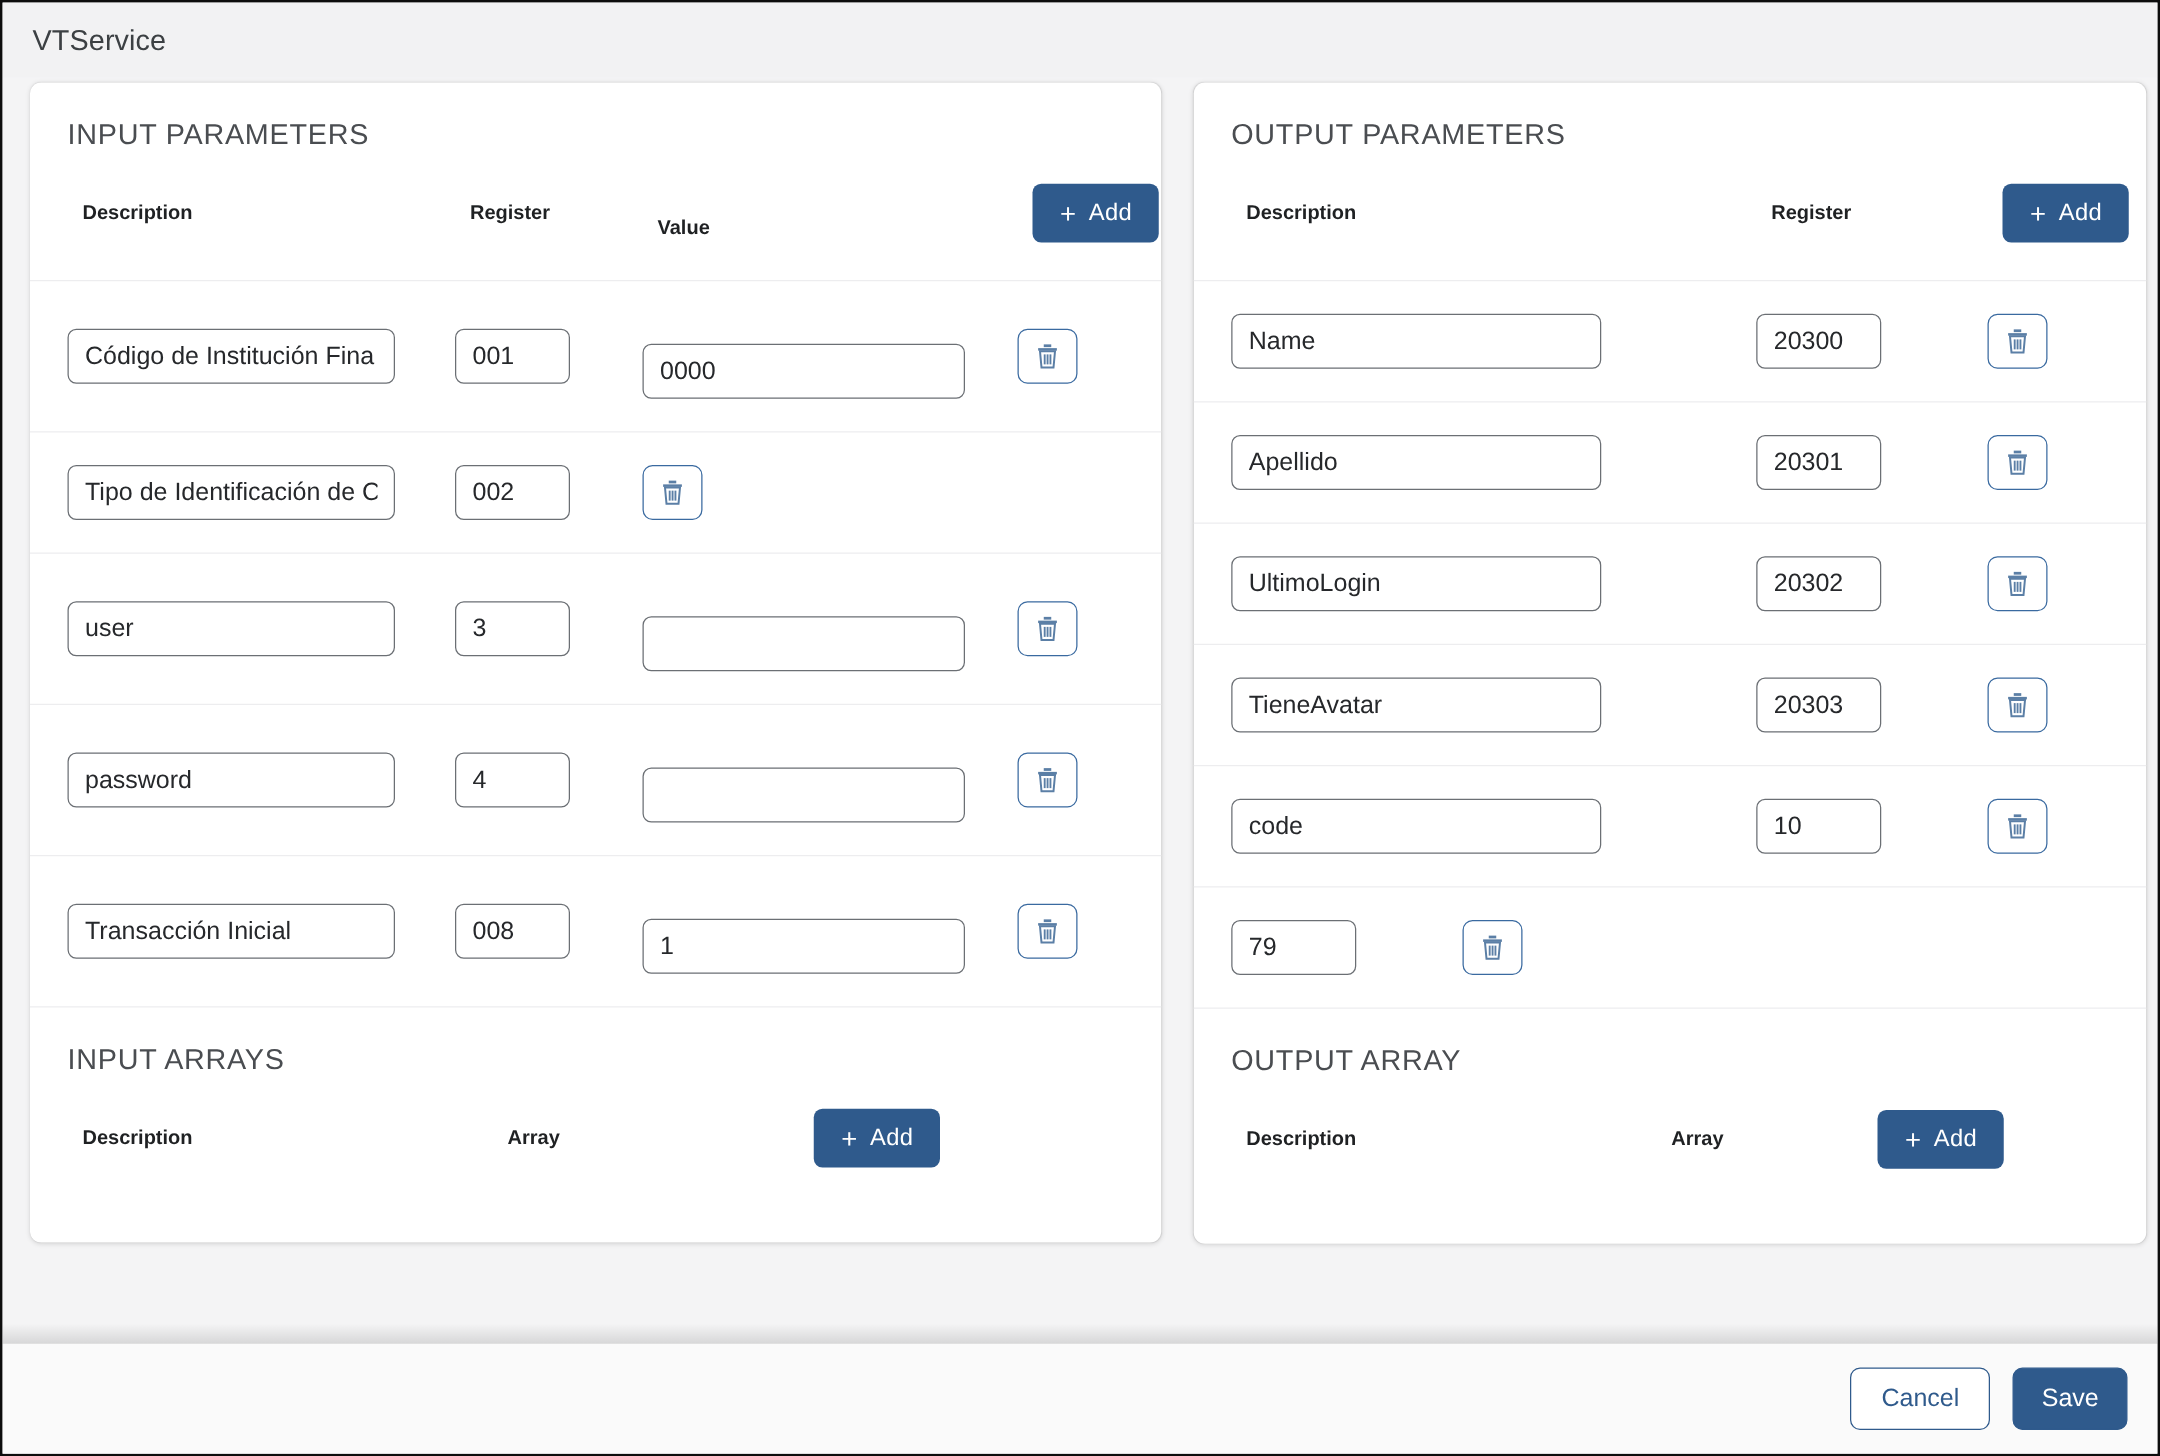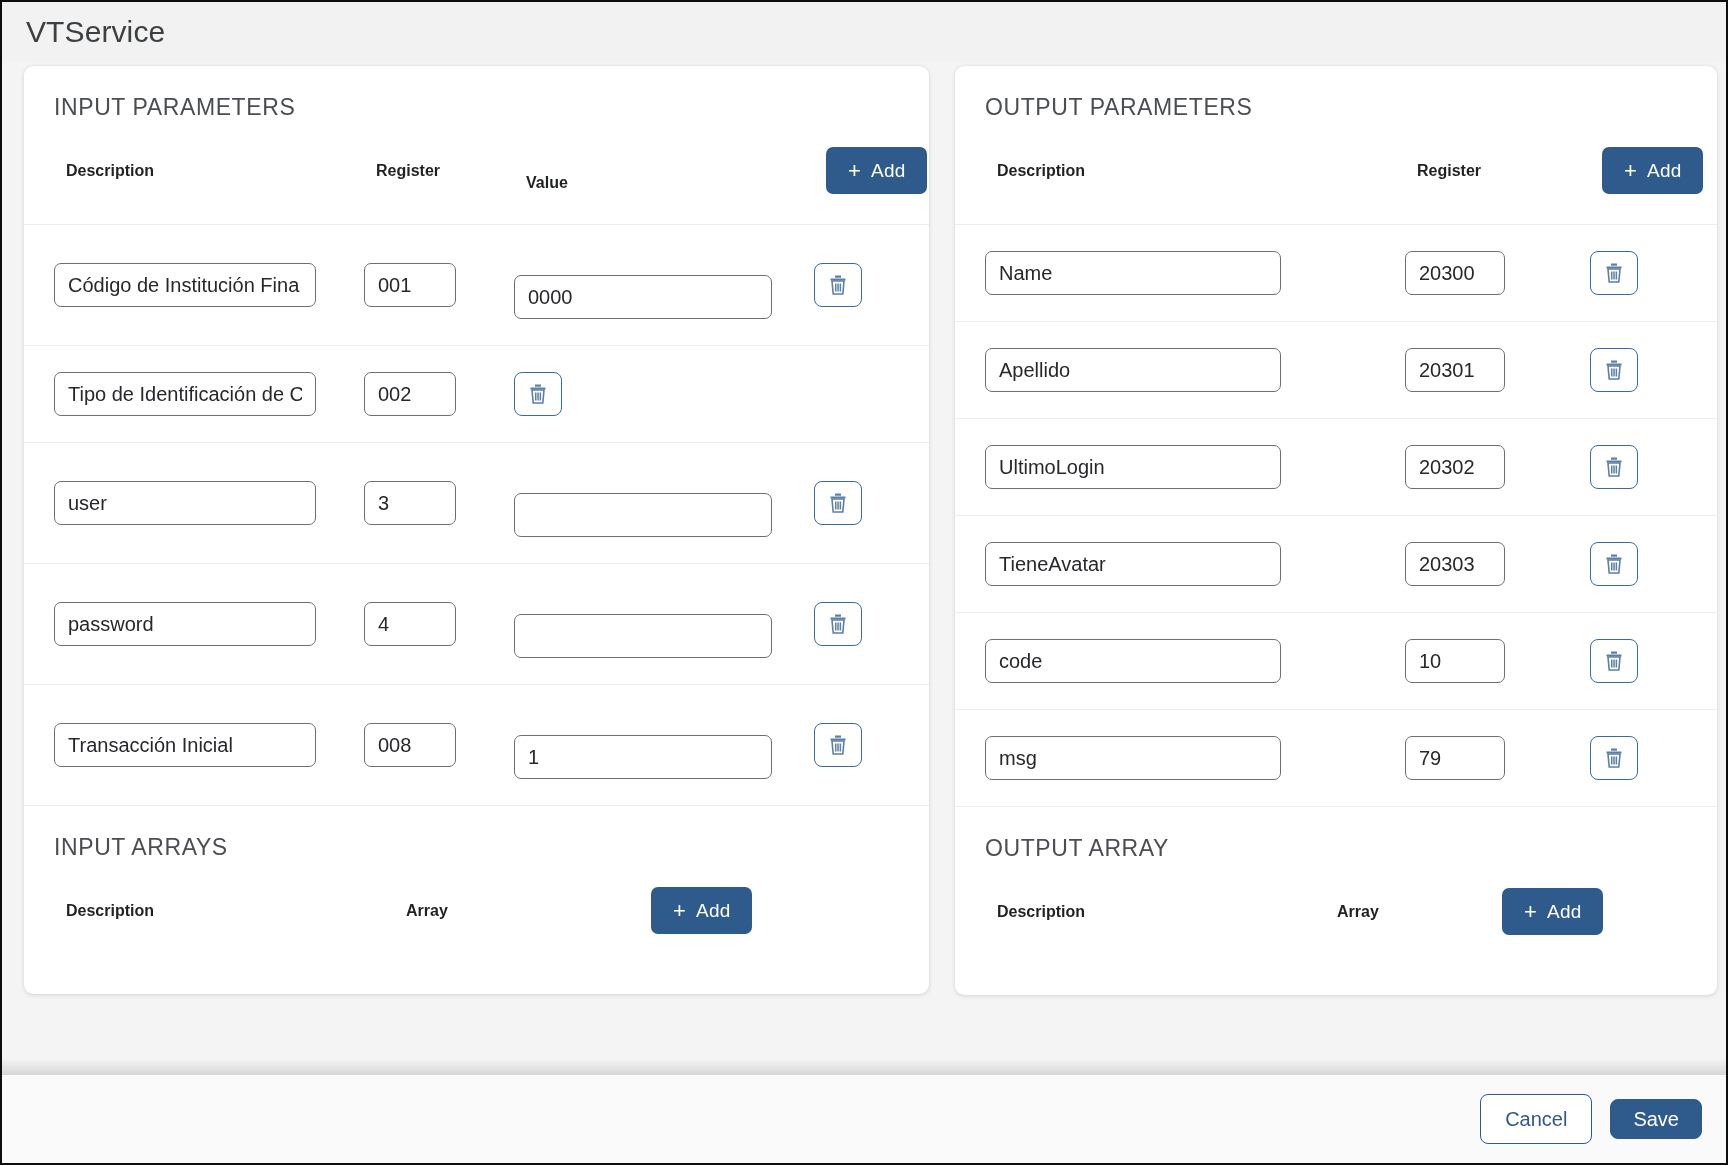--- a/index.html
+++ b/index.html
@@ -26,21 +26,21 @@
   
   .titlebar {
     flex: 0 0 auto;
     height: 60px;
     background: #f2f2f3;
     display: flex;
     align-items: center;
     padding: 0 0 0 24px;
   }
   .titlebar-text {
-    font-size: 30px;
+    font-size: 23px;
     color: #3c4043;
     font-weight: 400;
     letter-spacing: 0.1px;
   }
 
   
   .content {
     flex: 1 1 auto;
     position: relative;
     background: #f4f4f5;
@@ -195,21 +195,21 @@
     font-size: 20px;
     font-family: "Liberation Sans", sans-serif;
     cursor: pointer;
     margin-right: 18px;
   }
   .btn-save {
     border: 1px solid #2f5a8c;
     background: #2f5a8c;
     color: #ffffff;
     border-radius: 8px;
-    height: 40px;
+    height: 50px;
     padding: 0 22px;
     font-size: 20px;
     font-family: "Liberation Sans", sans-serif;
     cursor: pointer;
   }
 
   .spacer-bottom { height: 30px; }
 </style>
 </head>
 <body>
@@ -489,23 +489,20 @@
               <path d="M4 7 h12 l-1.2 13 h-9.6 z" fill="none" stroke="#5b7fa6" stroke-width="1.6"></path>
               <rect x="7" y="9.5" width="1.5" height="8" fill="#5b7fa6"></rect>
               <rect x="9.3" y="9.5" width="1.5" height="8" fill="#5b7fa6"></rect>
               <rect x="11.6" y="9.5" width="1.5" height="8" fill="#5b7fa6"></rect>
             </svg>
           </button>
         </div>
       </div>
 
       <div class="row">
-        <div class="o-desc">
-          <input class="txt w-odesc" type="text" value="msg" style="">
-        </div>
         <div class="o-reg">
           <input class="txt w-oreg" type="text" value="79" style="">
         </div>
         <div class="o-act">
           <button class="btn-del">
             <svg width="20" height="22" viewBox="0 0 20 22">
               <rect x="2.5" y="4.5" width="15" height="2" fill="#5b7fa6"></rect>
               <rect x="7" y="1.5" width="6" height="2.2" fill="#5b7fa6"></rect>
               <path d="M4 7 h12 l-1.2 13 h-9.6 z" fill="none" stroke="#5b7fa6" stroke-width="1.6"></path>
               <rect x="7" y="9.5" width="1.5" height="8" fill="#5b7fa6"></rect>

